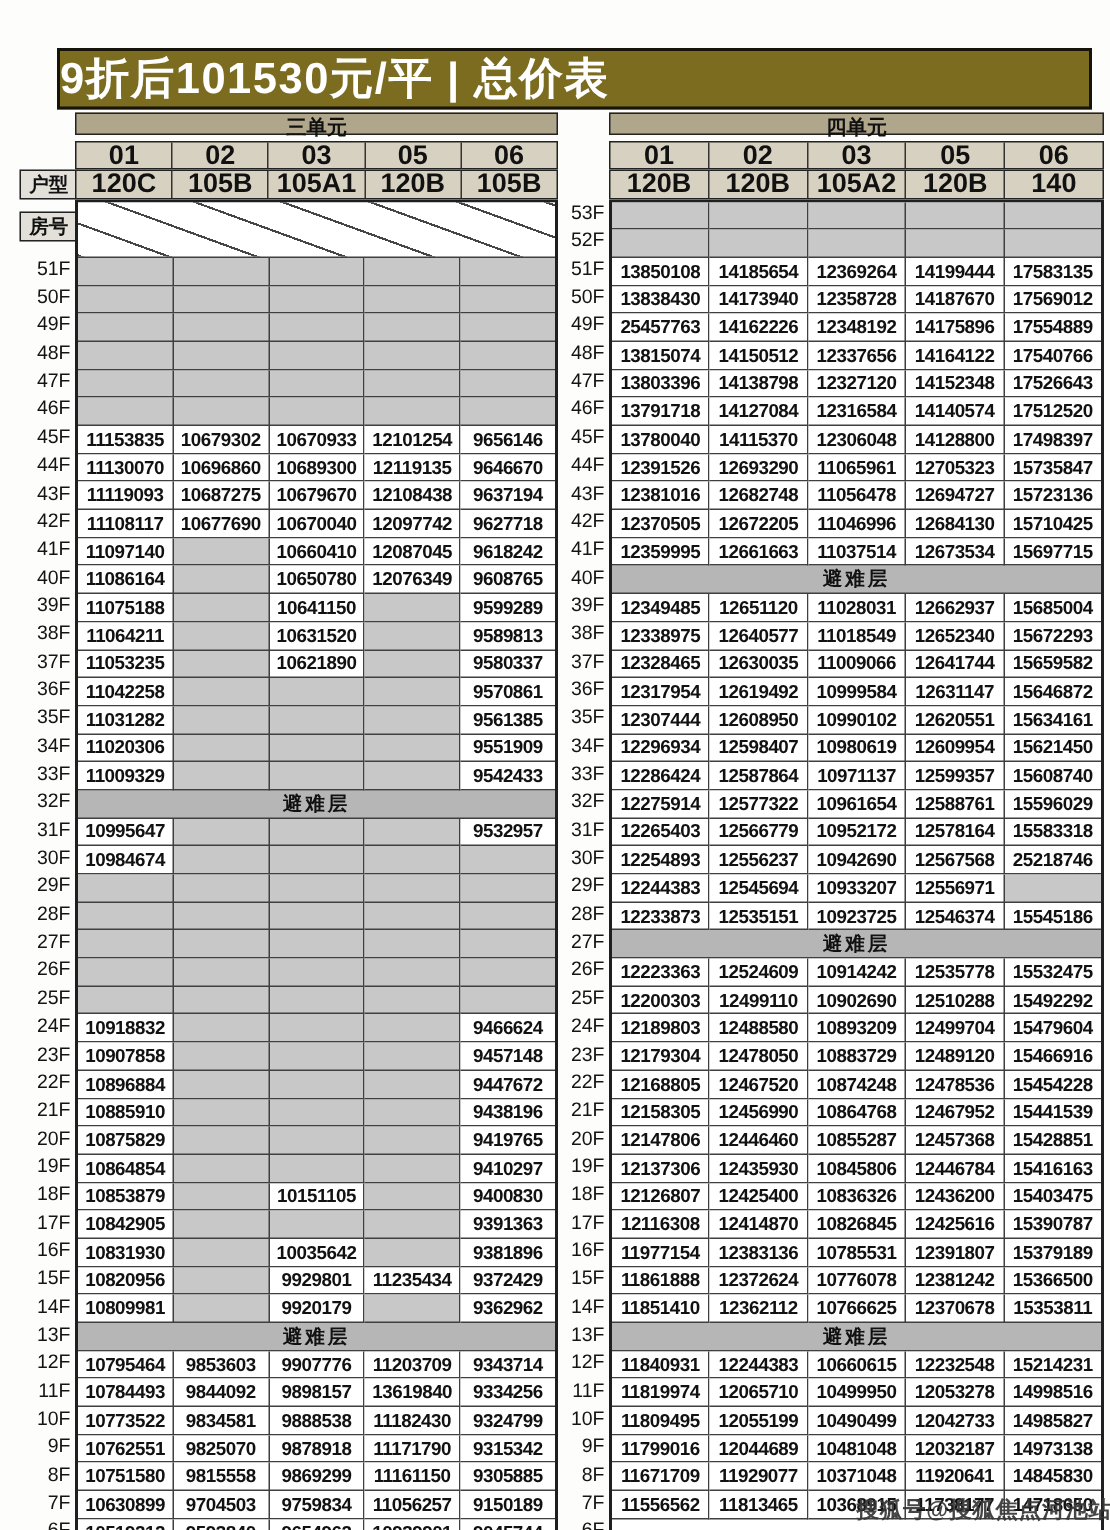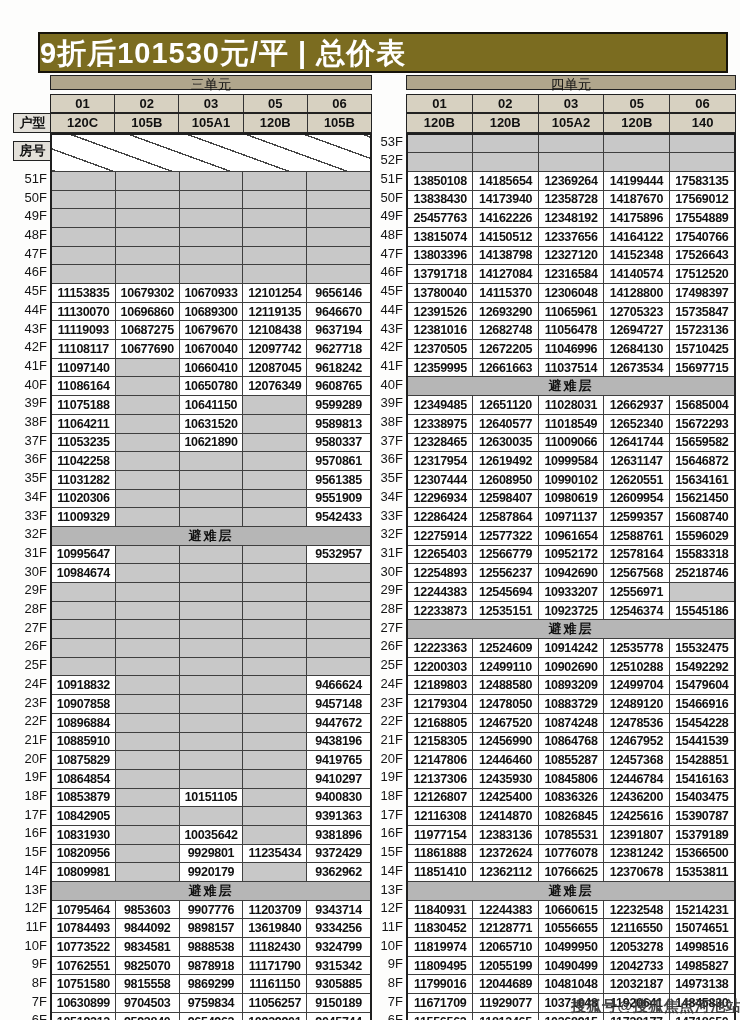--- a/index.html
+++ b/index.html
@@ -11,33 +11,33 @@
   
   #title{
     position:absolute;left:38px;top:32px;width:690px;height:41px;
     background:#7b6c20;border:2px solid #16130a;color:#ffffff;
     font-size:29px;font-weight:bold;text-align:left;line-height:38px;letter-spacing:1px;
     white-space:nowrap;
   }
   
   .strip{
     position:absolute;top:75px;height:15px;background:#b0a68c;
-    border:1px solid #222;font-size:13.5px;font-weight:normal;text-align:center;line-height:17px;
+    border:1px solid #222;font-size:13.5px;font-weight:bold;text-align:center;line-height:17px;
   }
   #strip-left{left:50px;width:322px;}
   #strip-right{left:406px;width:330px;}
   
   .hdrrow{position:absolute;display:flex;border:1px solid #222;background:#d7d1c1;}
   .hdrrow.rooms{top:93.5px;height:19.5px;}
   .hdrrow.types{top:113px;height:19.5px;}
   .hdrrow.hleft{left:50px;width:322px;}
   .hdrrow.hright{left:406px;width:330px;}
   .hcell{
     flex:1 1 0;border-right:1px solid #333;display:flex;align-items:center;justify-content:center;
-    font-size:13px;font-weight:bold;
+    font-size:18px;font-weight:bold;
   }
   .hcell:last-child{border-right:none;}
   .lblcell{
     position:absolute;left:13px;width:39px;height:19.5px;background:#e3e0d9;
     border:1px solid #222;font-size:13px;font-weight:bold;text-align:center;line-height:18px;
   }
   #lbl-room{top:105px;margin-top:36px;}
   #lbl-type{top:113px;}
   
   .tbl{position:absolute;top:132.5px;height:902px;border:2px solid #1f1f1f;background:#fff;}
@@ -699,27 +699,20 @@
         <div class="cell">12370678</div>
         <div class="cell">15353811</div>
       </div>
       <div class="refuge">避难层</div>
       <div class="trow">
         <div class="cell">11840931</div>
         <div class="cell">12244383</div>
         <div class="cell">10660615</div>
         <div class="cell">12232548</div>
         <div class="cell">15214231</div>
-      </div>
-      <div class="trow">
-        <div class="cell">11830452</div>
-        <div class="cell">12128771</div>
-        <div class="cell">10556655</div>
-        <div class="cell">12116550</div>
-        <div class="cell">15074651</div>
       </div>
       <div class="trow">
         <div class="cell">11819974</div>
         <div class="cell">12065710</div>
         <div class="cell">10499950</div>
         <div class="cell">12053278</div>
         <div class="cell">14998516</div>
       </div>
       <div class="trow">
         <div class="cell">11809495</div>

